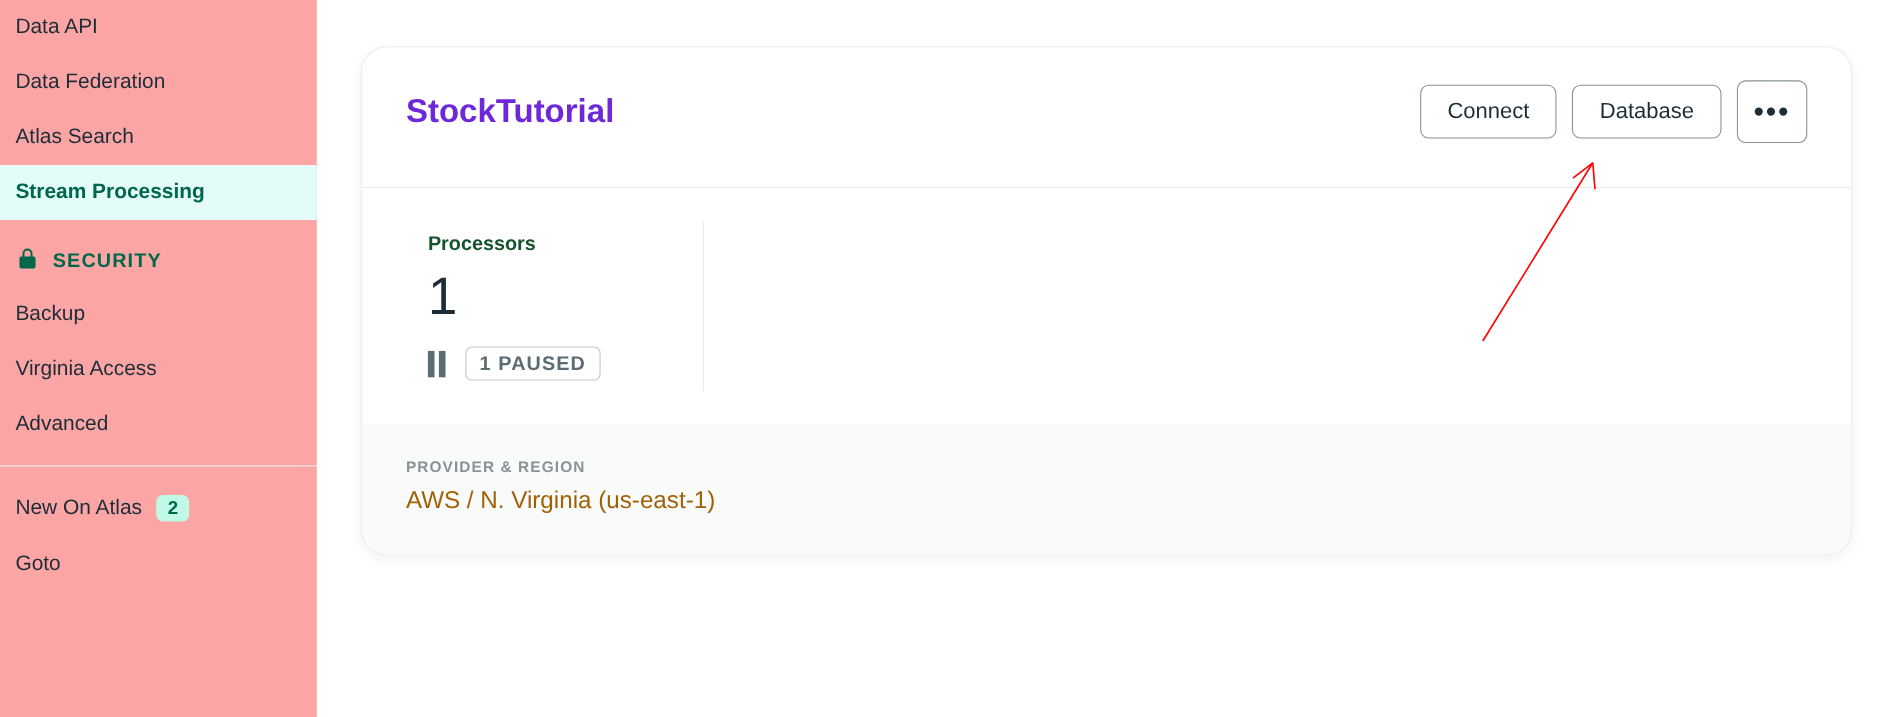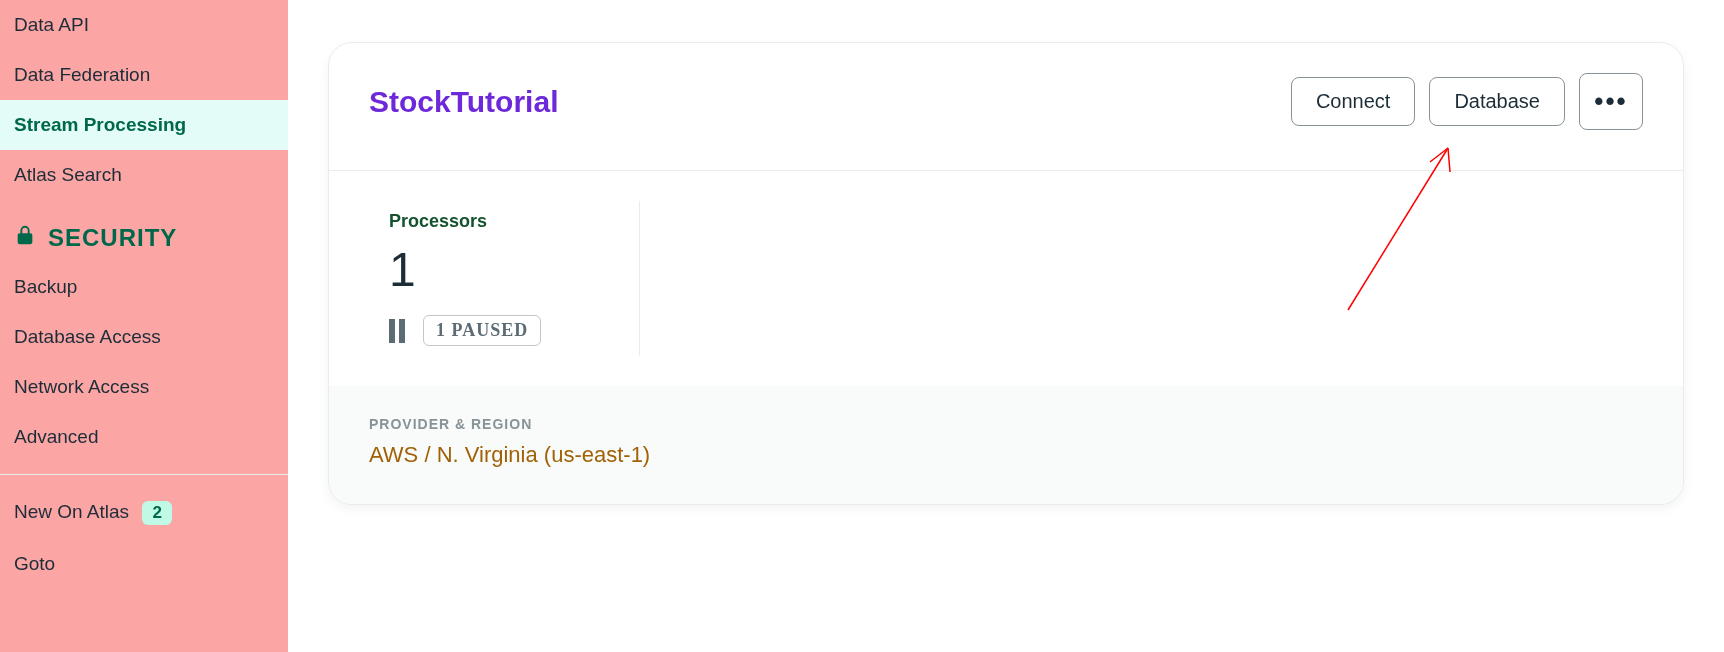--- a/index.html
+++ b/index.html
@@ -31,21 +31,21 @@
     font-weight: 600;
   }
   .section-header {
     display: flex;
     align-items: center;
     gap: 12px;
     padding: 24px 14px 10px 14px;
     color: #00684a;
     font-weight: 700;
     letter-spacing: 1px;
-    font-size: 24px;
+    font-size: 18px;
   }
   .section-header svg { width: 22px; height: 22px; }
   .divider {
     height: 1px;
     background: #e8edeb;
     margin: 12px 0;
     width: 100%;
   }
   .badge {
     display: inline-flex;
@@ -132,21 +132,20 @@
     display: inline-block; width: 6px; height: 24px; background: #5c6c75;
   }
   .status-pill {
     border: 1px solid #c1c7c6;
     border-radius: 6px;
     padding: 4px 12px;
     font-size: 18px;
     font-weight: 700;
     color: #5c6c75;
     letter-spacing: 1px;
-    font-family: Liberation Serif, serif;
   }
   .vertical-divider {
     position: absolute;
     left: 310px;
     top: 30px;
     bottom: 30px;
     width: 1px;
     background: #e8edeb;
   }
   .card-footer {
@@ -170,34 +169,33 @@
     top: 130px;
     pointer-events: none;
   }
 </style>
 </head>
 <body>
 
 <div class="sidebar">
   <div class="nav-item">Data API</div>
   <div class="nav-item">Data Federation</div>
+  <div class="nav-item">Atlas Search</div>
   <div class="nav-item active">Stream Processing</div>
-  <div class="nav-item">Atlas Search</div>
 
   <div class="section-header">
     <span>
       <svg viewBox="0 0 24 24" fill="#00684a">
           <path d="M12 2a5 5 0 0 0-5 5v3H6a2 2 0 0 0-2 2v8a2 2 0 0 0 2 2h12a2 2 0 0 0 2-2v-8a2 2 0 0 0-2-2h-1V7a5 5 0 0 0-5-5zm-3 5a3 3 0 1 1 6 0v3H9V7z"></path>
         </svg>
     </span>
     <span>SECURITY</span>
   </div>
   <div class="nav-item">Backup</div>
-  <div class="nav-item">Database Access</div>
-  <div class="nav-item">Network Access</div>
+  <div class="nav-item">Virginia Access</div>
   <div class="nav-item">Advanced</div>
 
   <div class="divider"></div>
 
   <div class="nav-item">
     <span>New On Atlas</span>
     <span class="badge">2</span>
   </div>
   <div class="nav-item" style="padding-bottom:0">Goto</div>
 </div>

